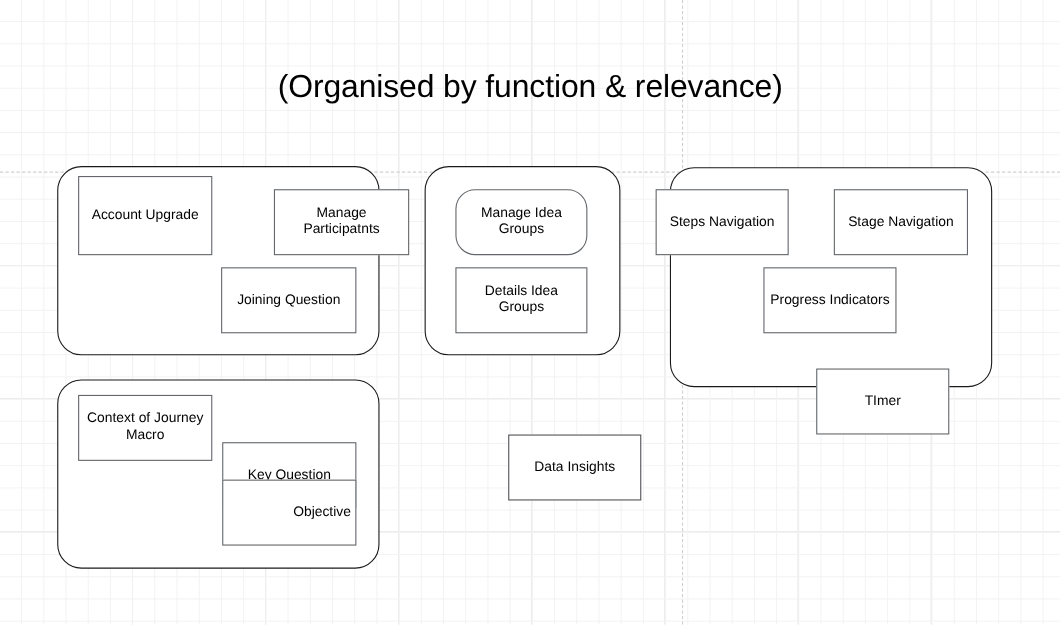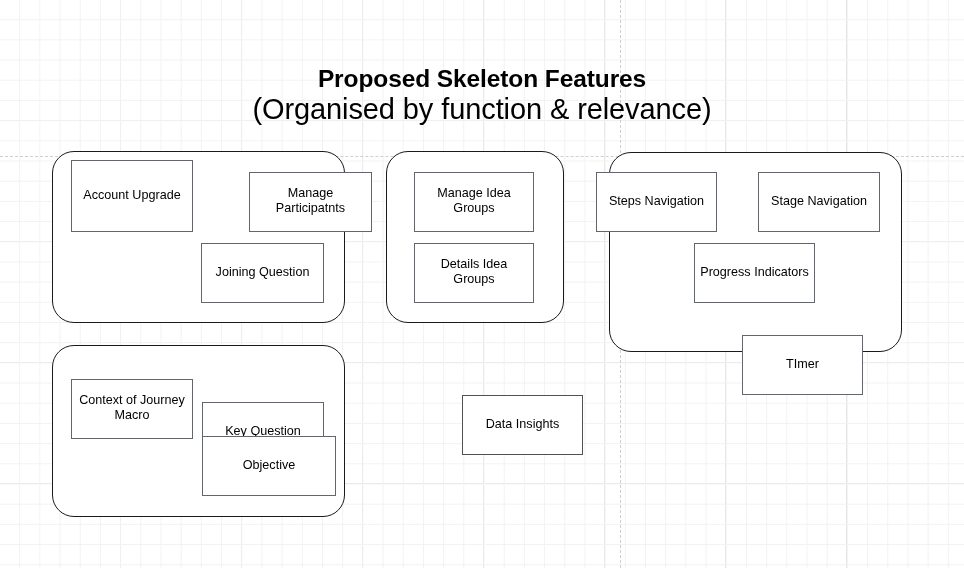--- a/index.html
+++ b/index.html
@@ -114,41 +114,40 @@
 </style>
 </head>
 <body>
 
 <div id="canvas"></div>
 
 <div class="guide-h" style="top:156px;"></div>
 <div class="guide-v" style="left:620px;"></div>
 
 <div id="title-block">
-  <div id="title-main">Proposed Skeleton Features</div>
   <div id="title-sub">(Organised by function &amp; relevance)</div>
 </div>
 
 <div class="group" style="left:52px; top:151px; width:293px; height:172px;"></div>
 
 <div class="node" style="left:71px; top:160px; width:122px; height:72px;">
   <span>Account Upgrade</span>
 </div>
 
 <div class="node" style="left:201px; top:172px; width:123px; height:60px;margin-left:48px;">
   <span>Manage Participatnts</span>
 </div>
 
 <div class="node" style="left:201px; top:243px; width:123px; height:60px;">
   <span>Joining Question</span>
 </div>
 
 <div class="group" style="left:386px; top:151px; width:178px; height:172px;"></div>
 
-<div class="node" style="left:414px; top:172px; width:120px; height:60px;">
+<div class="node" style="left:414px; top:172px; width:120px; height:60px;border-radius:18px;">
   <span>Manage Idea Groups</span>
 </div>
 
 <div class="node" style="left:414px; top:243px; width:120px; height:60px;">
   <span>Details Idea Groups</span>
 </div>
 
 <div class="group" style="left:609px; top:152px; width:293px; height:200px;"></div>
 
 <div class="node" style="left:596px; top:172px; width:121px; height:60px;">
@@ -162,27 +161,27 @@
 <div class="node" style="left:694px; top:243px; width:121px; height:60px;">
   <span>Progress Indicators</span>
 </div>
 
 <div class="node" style="left:694px; top:335px; width:121px; height:60px;margin-left:48px;">
   <span>TImer</span>
 </div>
 
 <div class="group" style="left:52px; top:345px; width:293px; height:172px;"></div>
 
-<div class="node" style="left:71px; top:379px; width:122px; height:60px;">
+<div class="node" style="left:71px; top:359px; width:122px; height:60px;">
   <span>Context of Journey Macro</span>
 </div>
 
 <div class="node" style="left:202px; top:365px; width:122px; height:60px;margin-top:37px;">
   <span>Key Question</span>
 </div>
 
-<div class="node" style="left:202px; top:436px; width:134px; height:60px;">
+<div class="node" style="left:202px; top:436px; width:122px; height:60px;justify-content:flex-end;">
   <span>Objective</span>
 </div>
 
 <div class="node standalone" style="left:414px; top:395px; width:121px; height:60px;margin-left:48px;">
   <span>Data Insights</span>
 </div>
 
 </body></html>

